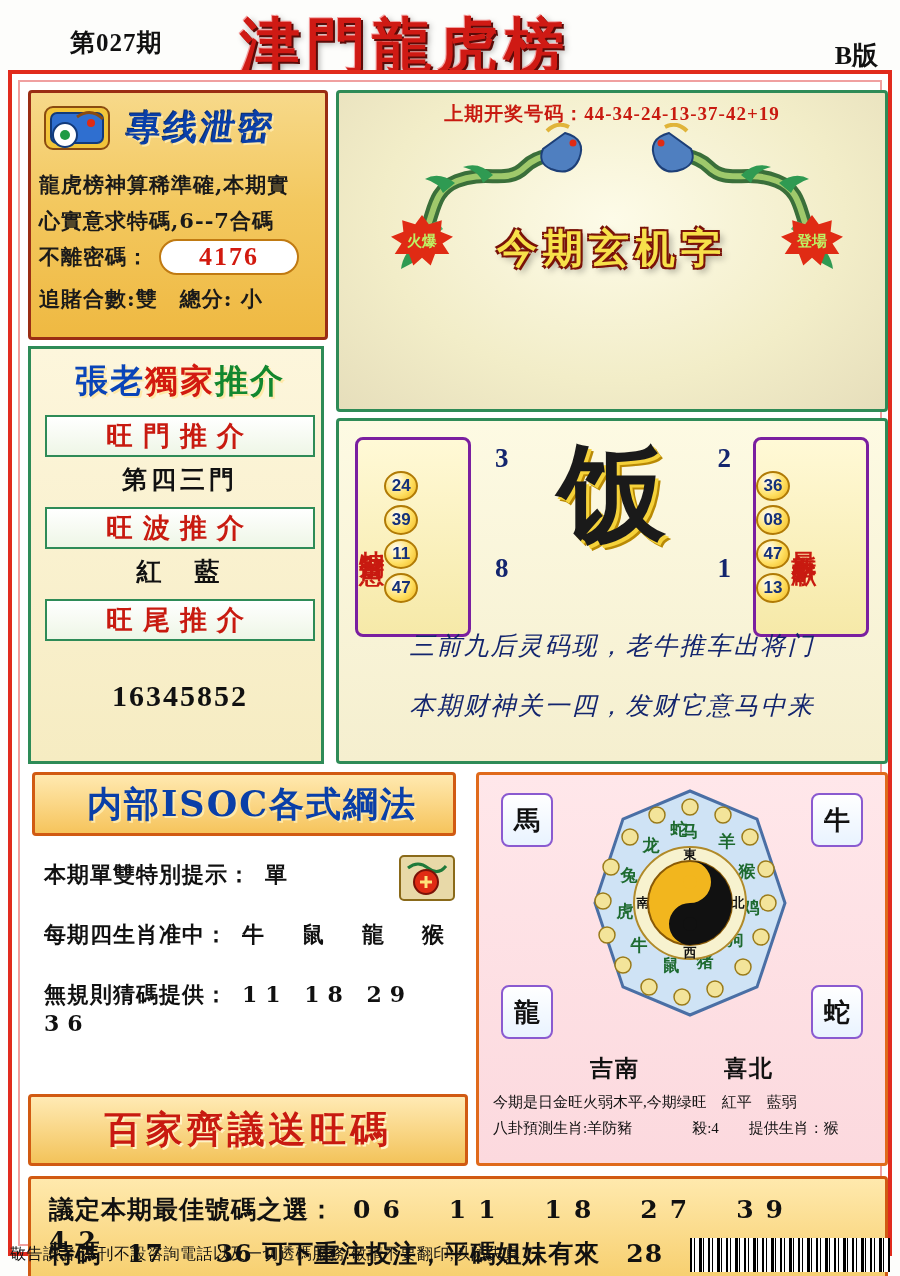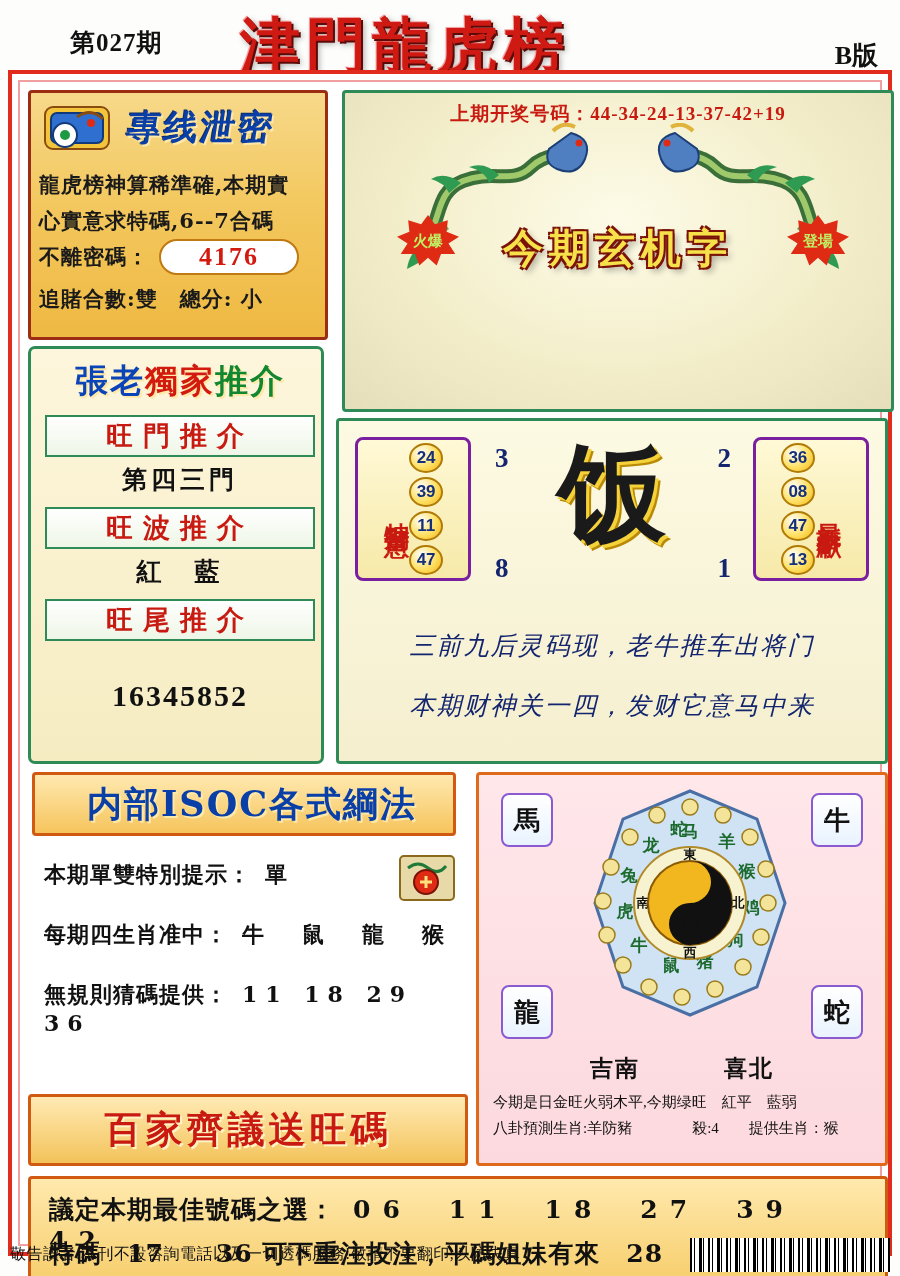--- a/index.html
+++ b/index.html
@@ -89,21 +89,21 @@
     color:#d21a0f; font-size: 26px; font-weight:bold;
     text-align:center; line-height: 32px;
     font-family:"Liberation Serif", serif;
     letter-spacing: 2px;
   }
   
   .p-zhang {
     left: 8px; top: 264px; width: 296px; height: 418px;
     background: linear-gradient(180deg,#fdf6dc 0%, #f6ecc2 100%);
     border: 3px solid #2e8b57;
-    border-radius: 7px;
+    border-radius: 0;
   }
   .zhang-head {
     position:absolute; left: 8px; top: 8px; width: 282px; height: 50px;
     text-align:center;
     font-family:"DejaVu Serif", serif; font-weight:bold;
     font-size: 33px; line-height: 48px; letter-spacing: 2px;
   }
   .zh-a { color:#0a44b8; text-shadow: 2px 2px 0 #ffe9a8; }
   .zh-b { color:#d21a0f; text-shadow: 2px 2px 0 #ffe9a8; }
   .zh-c { color:#12872f; text-shadow: 2px 2px 0 #ffe9a8; }
@@ -129,21 +129,20 @@
     text-align:center; font-size: 30px; font-weight:bold;
     font-family:"Liberation Serif", serif; color:#111; letter-spacing:2px;
   }
   
   .p-dragon {
     left: 316px; top: 8px; width: 552px; height: 322px;
     background: radial-gradient(ellipse at 50% 40%, #fdfbe8 0%, #f2edc8 60%, #e6debb 100%);
     border: 3px solid #2e8b57;
     border-radius: 4px;
     overflow:hidden;
-    margin-left:6px;
   }
   .lastdraw {
     position:absolute; left: 0; top: 8px; width: 100%;
     text-align:center;
     font-family:"Liberation Serif", serif; font-weight:bold;
     font-size: 19px; color:#c81a10; letter-spacing: 1px;
   }
   .dragon-title {
     position:absolute; left: 0; top: 128px; width:100%;
     text-align:center;
@@ -166,24 +165,24 @@
   .dragon-l { left: 58px; }
   .dragon-r { right: 48px; transform: scaleX(-1); }
   
   .p-mid {
     left: 316px; top: 336px; width: 552px; height: 346px;
     background: linear-gradient(180deg,#fdfae3 0%, #f5efcf 100%);
     border: 3px solid #2e8b57;
     border-radius: 4px;
   }
   .colbox {
-    position:absolute; top: 16px; width: 116px; height: 144px;
+    position:absolute; top: 16px; width: 116px; height: 200px;
     background: linear-gradient(180deg,#fff9d6,#f6e9a8);
     border: 3px solid #7a1fa0; border-radius: 8px;
-    display:flex; align-items:center; justify-content:center;
+    display:flex; align-items:center; justify-content:flex-start;
   }
   .colbox.left { left: 16px; }
   .colbox.right { right: 16px; }
   .vlabel {
     font-family:"DejaVu Serif", serif; font-weight:bold;
     font-size: 25px; color:#c81a10; line-height: 1.05;
     writing-mode: vertical-rl; letter-spacing: 3px;
     text-shadow: 1px 1px 0 #ffe9a8;
   }
   .balls { display:flex; flex-direction:column; gap:4px; }

